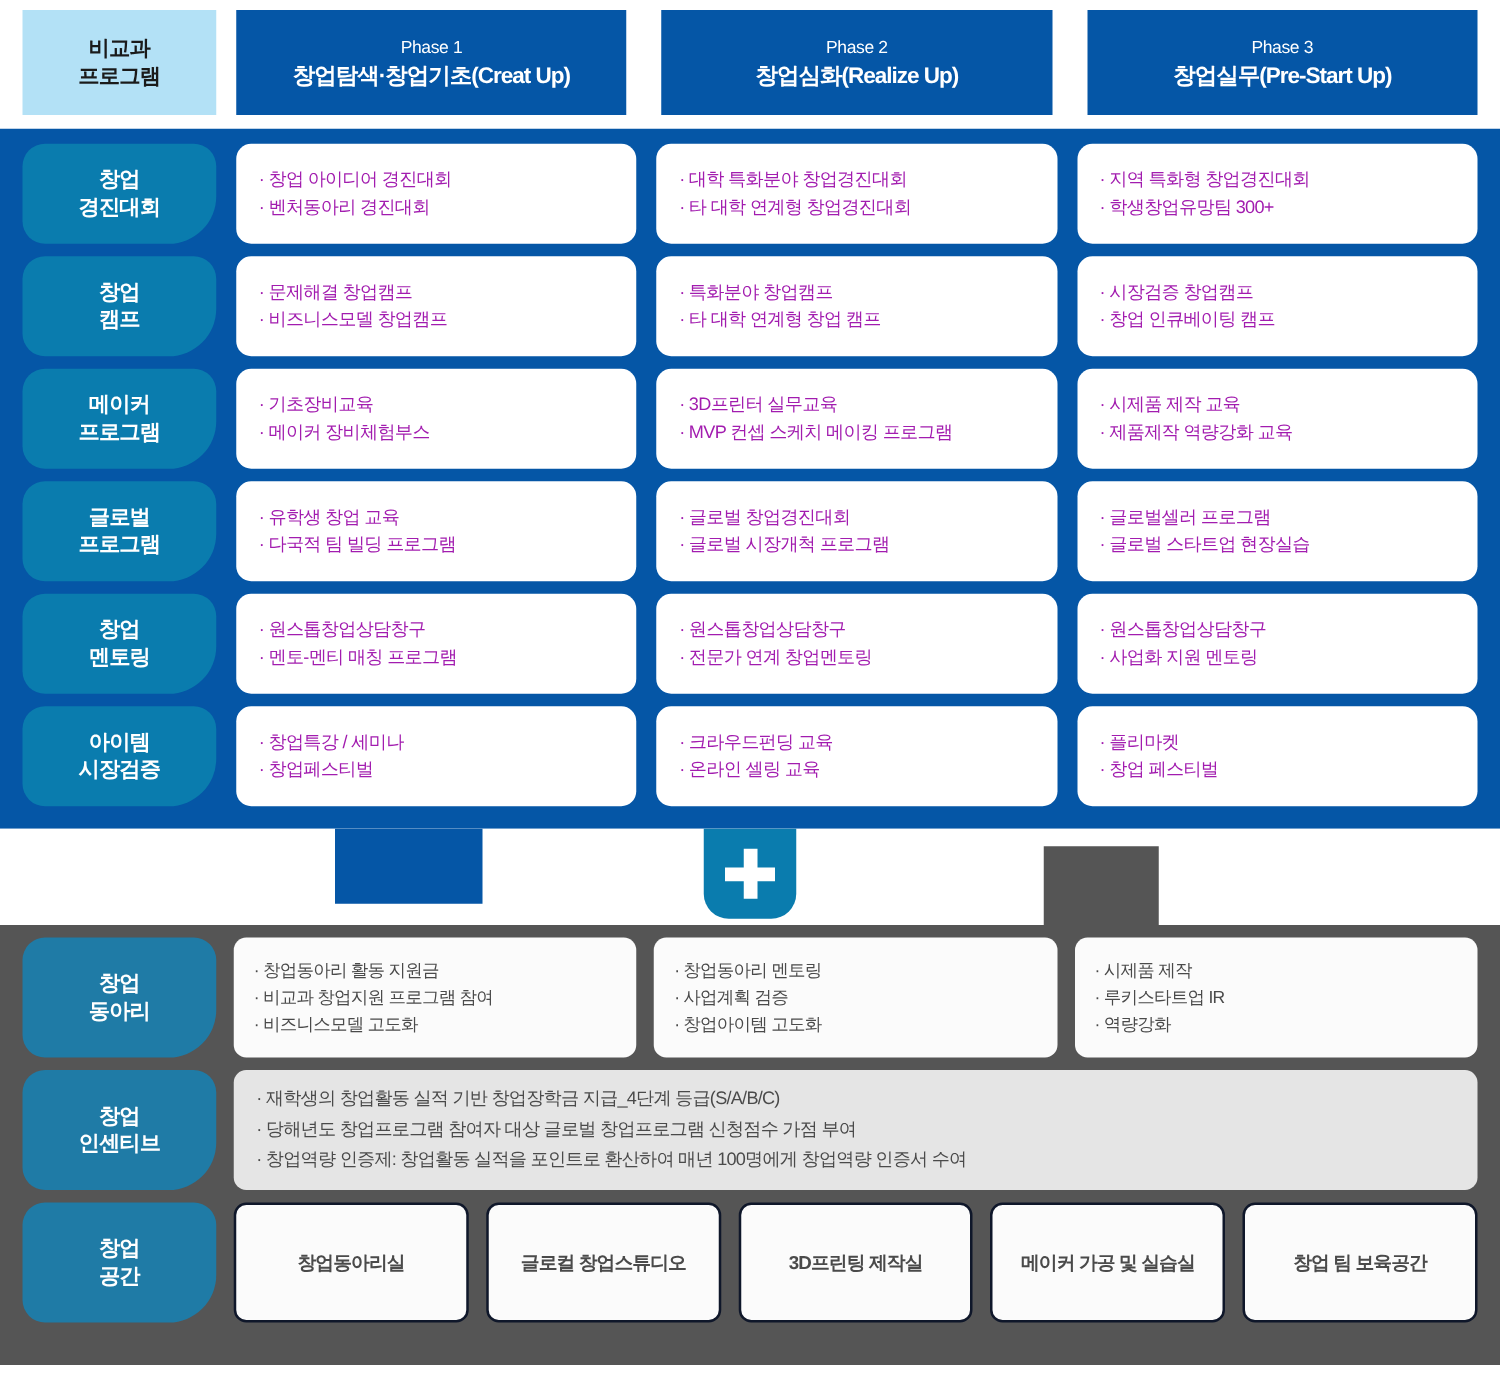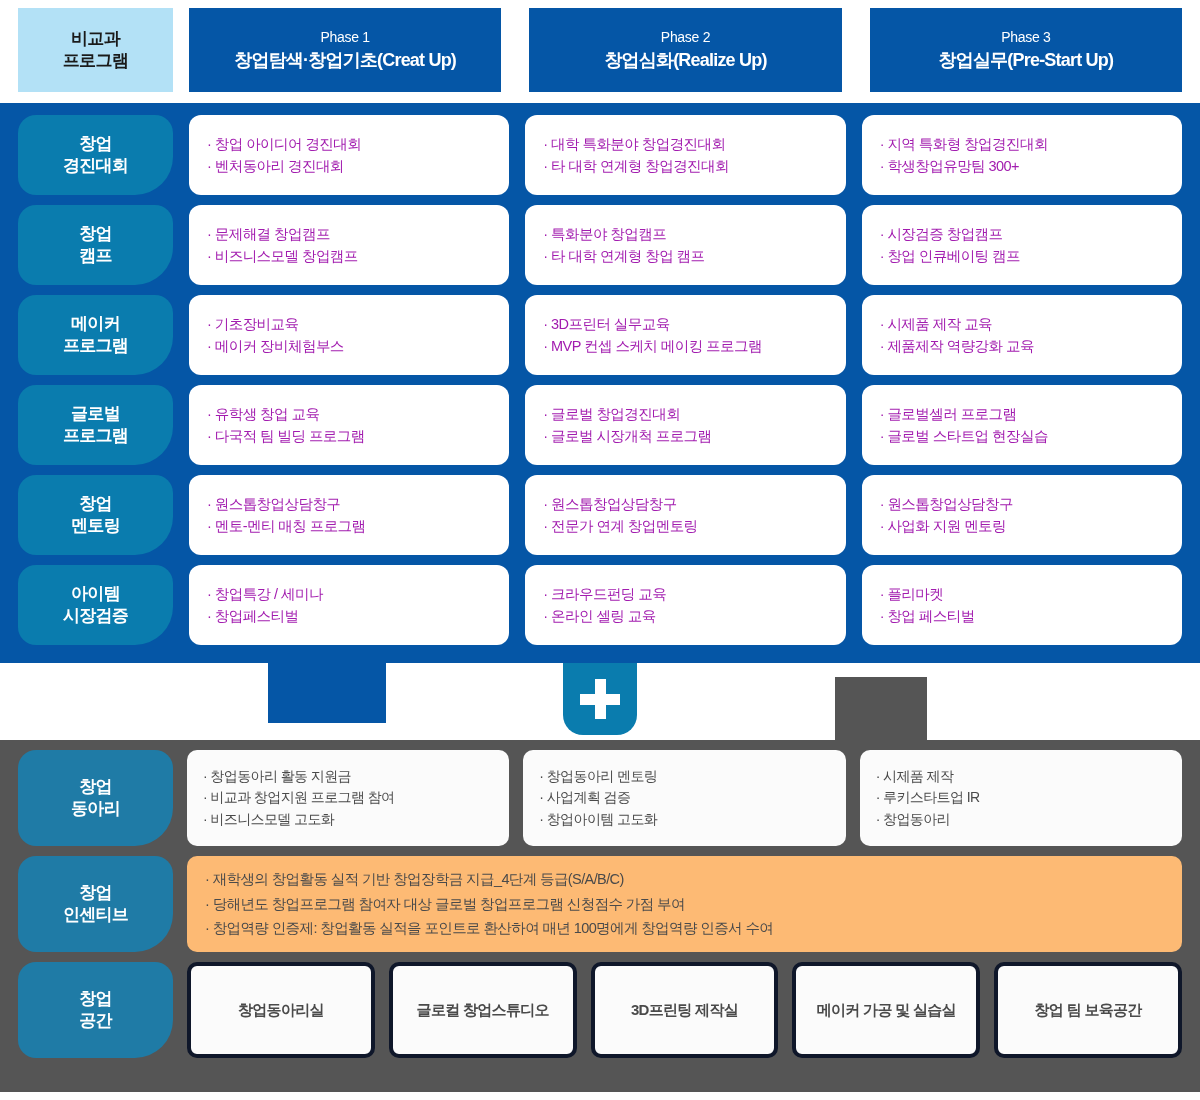--- a/index.html
+++ b/index.html
@@ -129,33 +129,33 @@
     padding: 6px 10px 6px 16px;
   }
   .b-cell .li {
     font-size: 14px; color: #4a4a4a; line-height: 1.52;
     letter-spacing: -0.6px; white-space: nowrap;
   }
   .b-cell .li::before { content: "· "; }
 
   .b-wide {
     flex: 1; margin-left: 14px;
-    background: #fdba74; border-radius: 10px;
+    background: #e5e5e5; border-radius: 10px;
     display: flex; flex-direction: column; justify-content: center;
     padding: 8px 16px 8px 18px;
   }
   .b-wide .li {
     font-size: 14.5px; color: #4a4a4a; line-height: 1.72;
     letter-spacing: -0.6px; white-space: nowrap;
   }
   .b-wide .li::before { content: "· "; }
 
   .sp-cell {
     flex: 1; margin-left: 14px;
-    background: #fbfbfb; border: 4px solid #0f172a; border-radius: 10px;
+    background: #fbfbfb; border: 2px solid #0f172a; border-radius: 10px;
     display: flex; align-items: center; justify-content: center;
     font-size: 15px; font-weight: bold; color: #4a4a4a;
     letter-spacing: -0.7px; white-space: nowrap;
   }
 </style>
 </head>
 <body>
 
 <div class="page">
 
@@ -318,21 +318,21 @@
         <div class="li">비즈니스모델  고도화</div>
       </div>
       <div class="b-cell">
         <div class="li">창업동아리 멘토링</div>
         <div class="li">사업계획 검증</div>
         <div class="li">창업아이템 고도화</div>
       </div>
       <div class="b-cell">
         <div class="li">시제품 제작</div>
         <div class="li">루키스타트업 IR</div>
-        <div class="li">창업동아리</div>
+        <div class="li">역량강화</div>
       </div>
     </div>
 
     <div class="b-row incentive">
       <div class="b-chip">
         <span>창업</span>
         <span>인센티브</span>
       </div>
       <div class="b-wide">
         <div class="li">재학생의 창업활동 실적 기반 창업장학금 지급_4단계 등급(S/A/B/C)</div>

